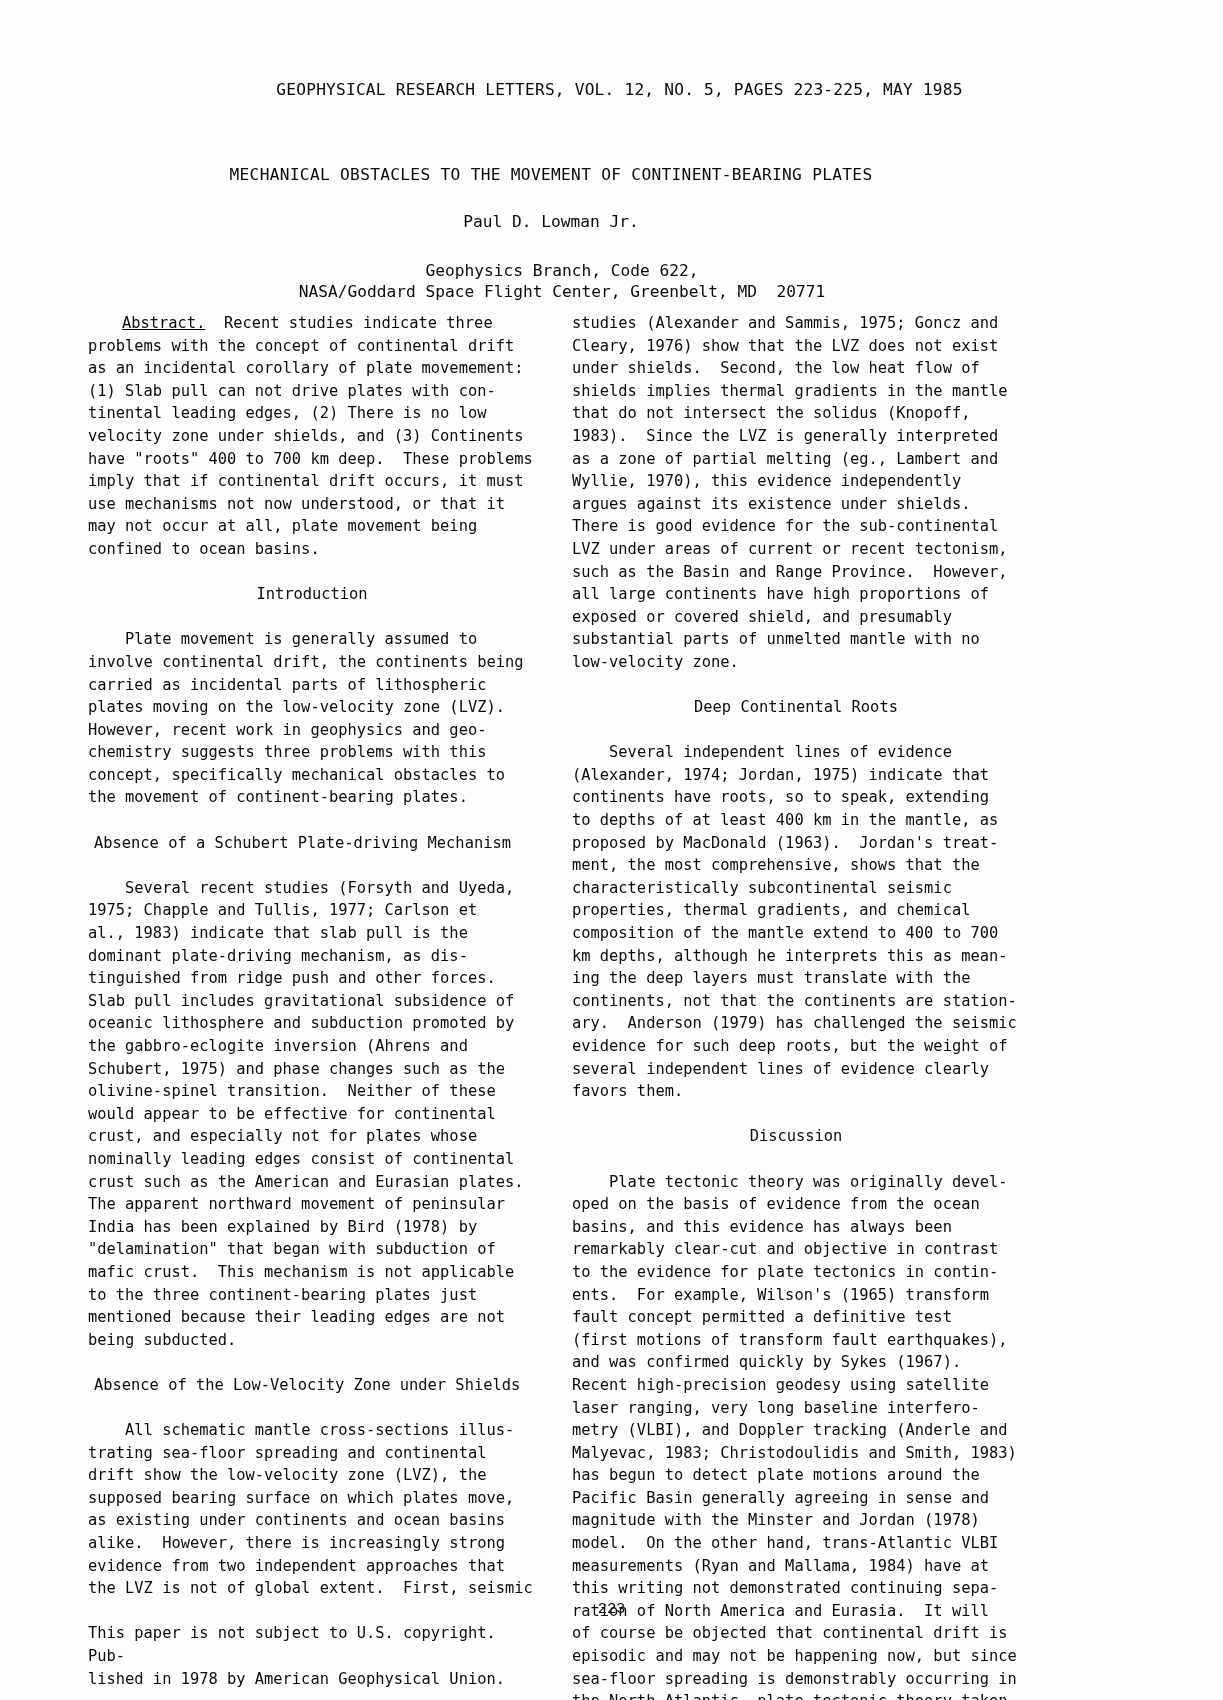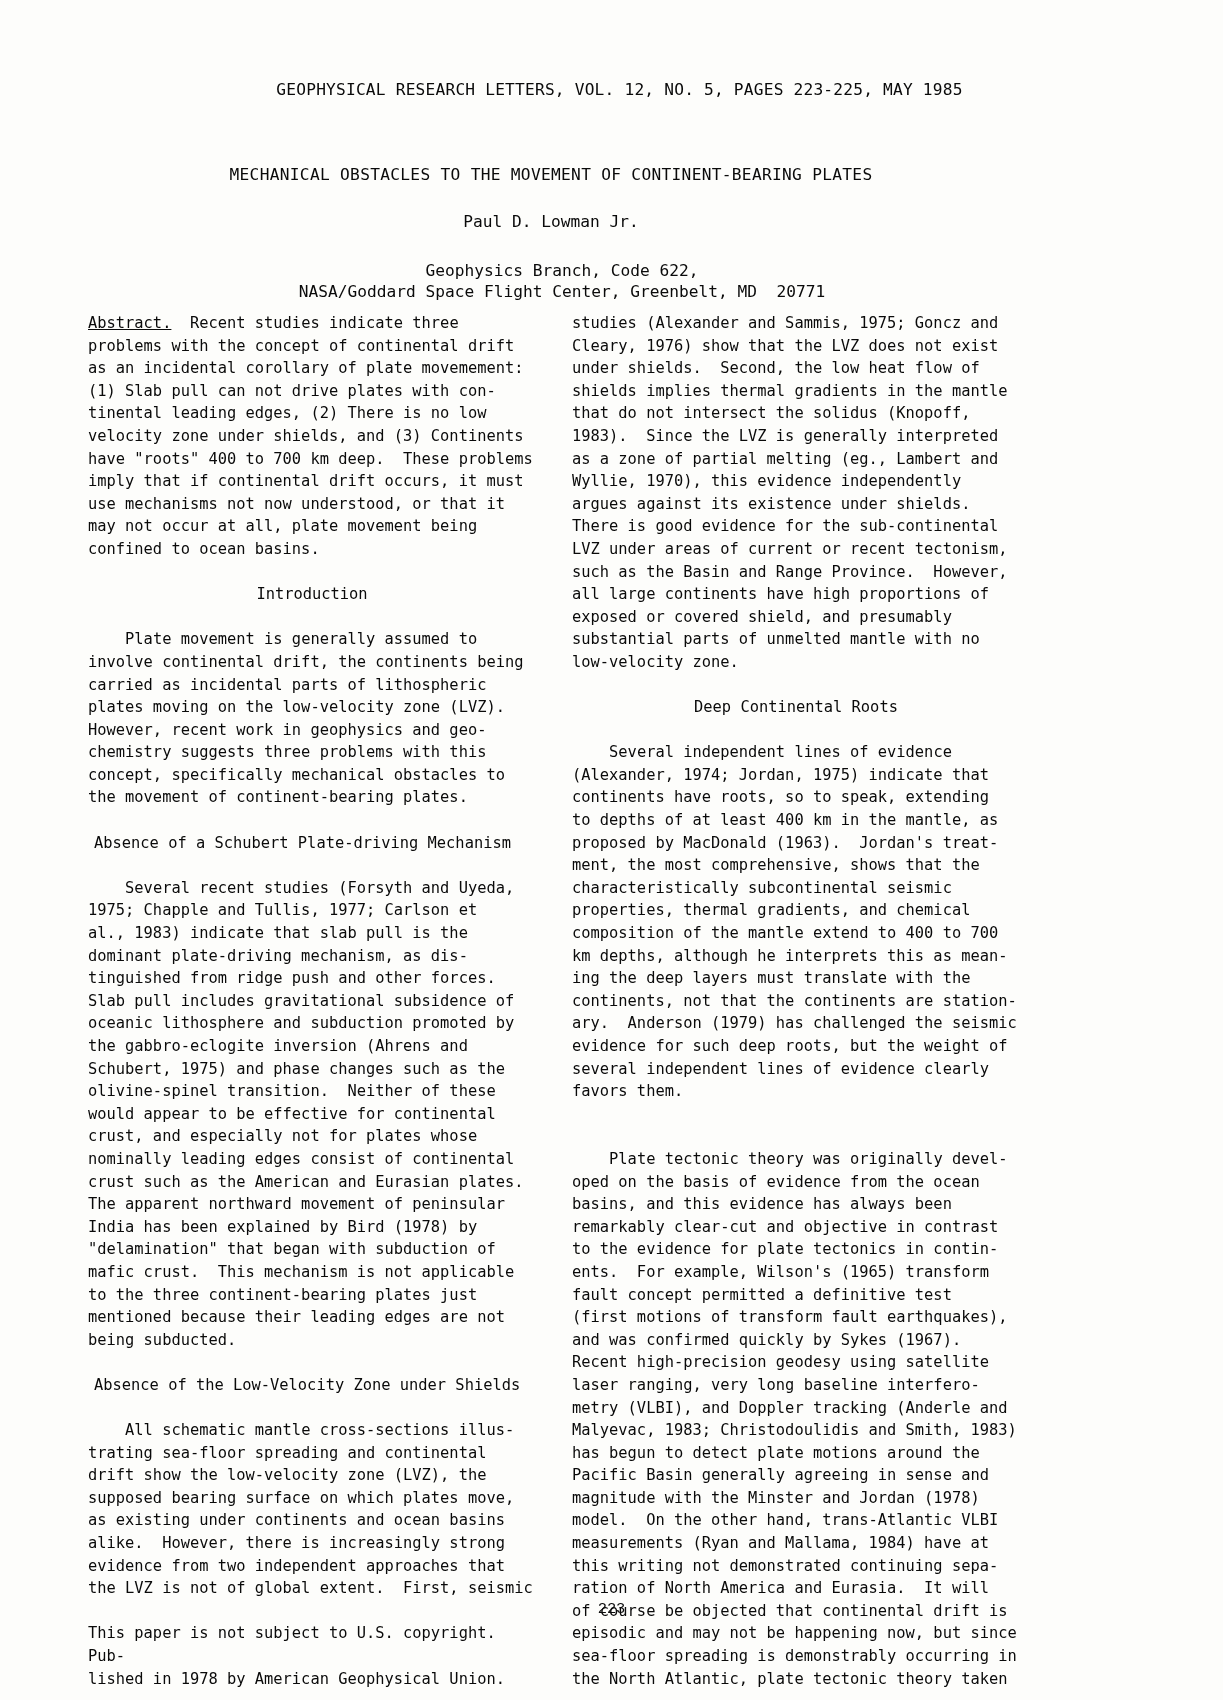--- a/index.html
+++ b/index.html
@@ -85,20 +85,21 @@
     text-align: center;
     white-space: pre;
     margin: 0;
   }
   .section-heading.left-ind {
     text-align: left;
     padding-left: 6px;
   }
   .lead-in {
     text-decoration: underline;
+    margin-left: 34px;
   }
   .footnote {
     white-space: pre-wrap;
     margin: 0;
   }
   
   #page-number {
     position: absolute;
     top: 1600px;
     left: 0;
@@ -244,20 +245,21 @@
 km depths, although he interprets this as mean-
 ing the deep layers must translate with the
 continents, not that the continents are station-
 ary.  Anderson (1979) has challenged the seismic
 evidence for such deep roots, but the weight of
 several independent lines of evidence clearly
 favors them.</p>
 
       <div class="blankline"></div>
 
+      <p class="section-heading">Discussion</p>
 
       <div class="blankline"></div>
 
       <p class="para">    Plate tectonic theory was originally devel-
 oped on the basis of evidence from the ocean
 basins, and this evidence has always been
 remarkably clear-cut and objective in contrast
 to the evidence for plate tectonics in contin-
 ents.  For example, Wilson's (1965) transform
 fault concept permitted a definitive test

